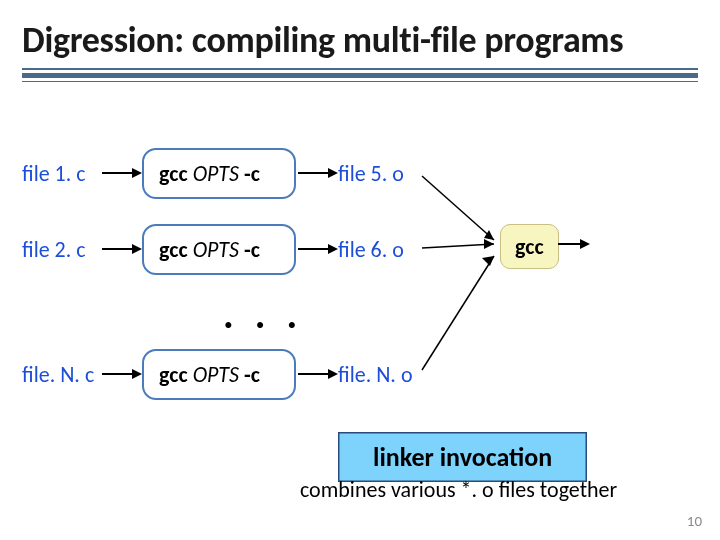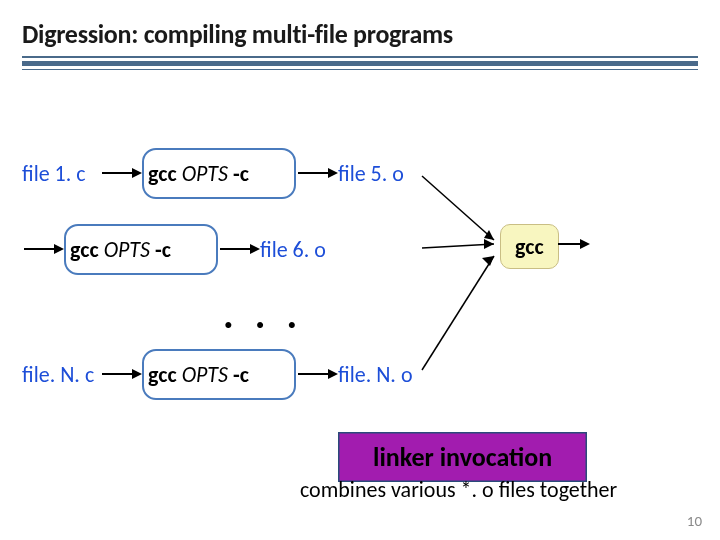--- a/index.html
+++ b/index.html
@@ -1,36 +1,36 @@
 <!DOCTYPE html>
 <html><head>
 <meta charset="utf-8">
 <style>
   * { box-sizing: border-box; margin: 0; padding: 0; }
   html, body { width: 720px; height: 540px; font-family: "Calibri", "Segoe UI", Arial, sans-serif; background: #fff; color: #000; }
   .slide { position: relative; width: 720px; height: 540px; padding: 18px 22px; }
-  .title { font-size: 26px; font-weight: 700; color: #1a1a1a; letter-spacing: -0.3px; }
+  .title { font-size: 36px; font-weight: 700; color: #1a1a1a; letter-spacing: -0.3px; }
   .rule-group { margin-top: 6px; }
   .rule1 { height: 2px; background: #4a6a8a; width: 100%; }
   .rule2 { height: 5px; background: #4a6a8a; width: 100%; margin-top: 3px; }
   .rule3 { height: 1px; background: #4a6a8a; width: 100%; margin-top: 3px; }
   .rows { position: absolute; left: 22px; top: 150px; width: 676px; }
   .row { display: flex; align-items: center; margin-bottom: 30px; height: 46px; }
   .file-c,.file-o { width: 78px; font-size: 22px; color: #1d4ed8; }
   .arrow { width: 42px; display: flex; align-items: center; justify-content: center; }
   .arrow svg { display: block; }
-  .cmd-box { border: 2px solid #4a7bbd; border-radius: 14px; padding: 10px 4px; font-size: 22px; min-width: 154px; text-align: left; background: #fff; }
+  .cmd-box { border: 2px solid #4a7bbd; border-radius: 14px; padding: 10px 15px; font-size: 22px; min-width: 154px; text-align: left; background: #fff; }
   .cmd-box .b { font-weight: 700; }
   .cmd-box .i { font-style: italic; }
   .ellipsis { font-size: 40px; font-weight: 700; text-align: center; margin: -12px 0 12px 164px; width: 154px; letter-spacing: 6px; }
   .gcc-link { position: absolute; left: 500px; top: 224px; border: 1px solid #c9be84; border-radius: 10px; background: #f8f6c0; padding: 8px 14px; font-size: 22px; font-weight: 700; }
   .exec { position: absolute; left: 588px; top: 229px; font-size: 22px; }
   .link-arrow { position: absolute; left: 556px; top: 236px; }
   .converge { position: absolute; left: 420px; top: 148px; pointer-events: none; }
-  .linker-box { position: absolute; left: 338px; top: 432px; border: 1px solid #2a4a7a; background: #a21caf; padding: 8px 34px; font-size: 26px; font-weight: 700; box-shadow: 0 0 0 0.5px #2a4a7a inset; }
+  .linker-box { position: absolute; left: 338px; top: 432px; border: 1px solid #2a4a7a; background: #7dd3fc; padding: 8px 34px; font-size: 26px; font-weight: 700; box-shadow: 0 0 0 0.5px #2a4a7a inset; }
   .linker-sub { position: absolute; left: 300px; top: 476px; font-size: 22px; }
   .pageno { position: absolute; right: 18px; bottom: 10px; font-size: 15px; color: #8a8a8a; margin-top: 42px; }
 </style>
 </head>
 <body>
 
 <div class="slide">
   <div class="title">Digression: compiling multi-file programs</div>
   <div class="rule-group">
     <div class="rule1"></div>
@@ -58,20 +58,21 @@
       <div class="arrow">
         <svg width="42" height="16">
             <line x1="2" y1="8" x2="32" y2="8" stroke="#000" stroke-width="2"></line>
             <polygon points="32,3 42,8 32,13" fill="#000"></polygon>
           </svg>
       </div>
       <div class="file-o">file 5. o</div>
     </div>
 
     <div class="row">
+      <div class="file-c">file 2. c</div>
       <div class="arrow">
         <svg width="42" height="16">
             <line x1="2" y1="8" x2="32" y2="8" stroke="#000" stroke-width="2"></line>
             <polygon points="32,3 42,8 32,13" fill="#000"></polygon>
           </svg>
       </div>
       <div class="cmd-box">
         <span class="b">gcc</span>
         <span> </span>
         <span class="i">OPTS</span>

